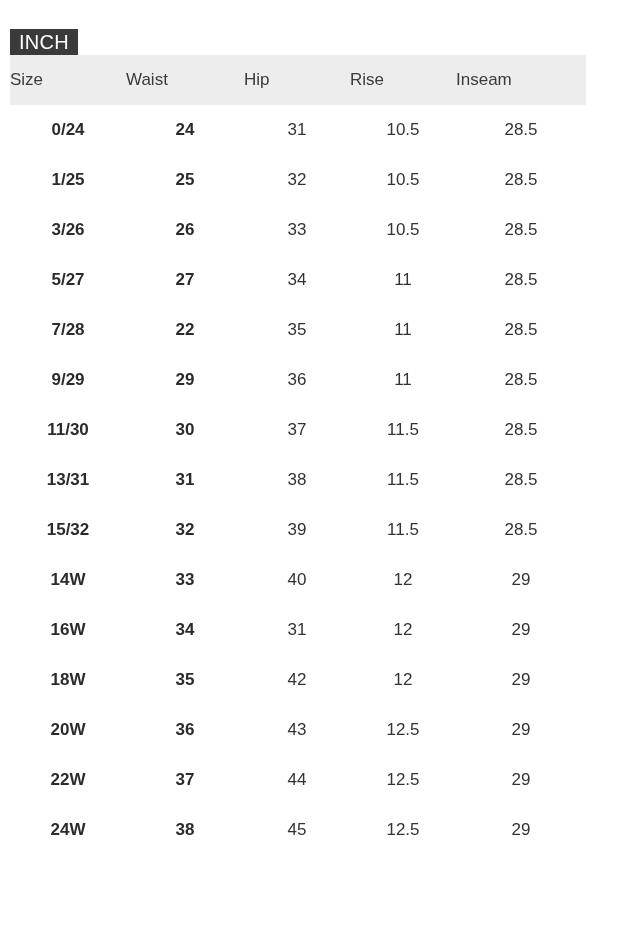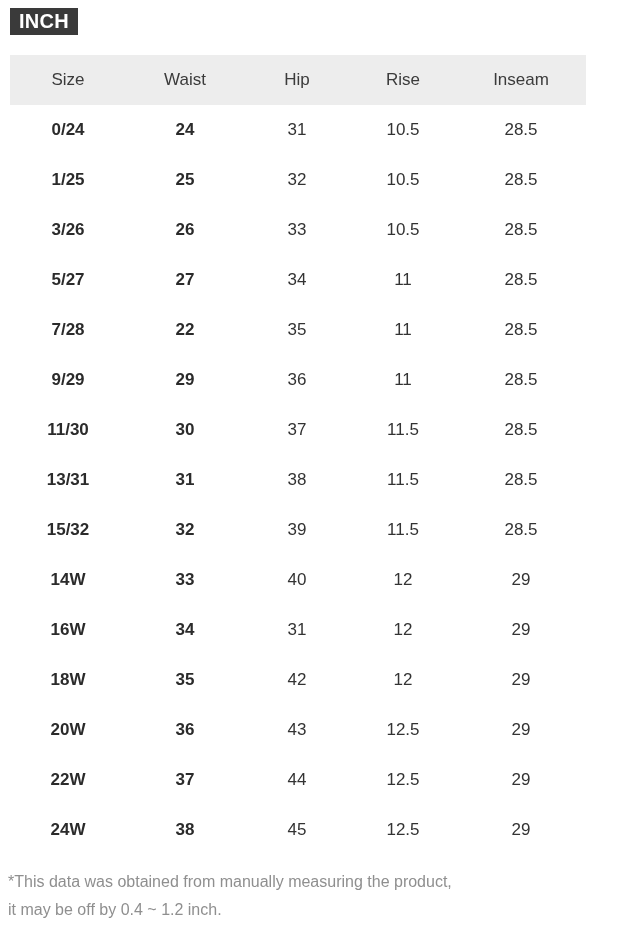--- a/index.html
+++ b/index.html
@@ -19,30 +19,29 @@
     position: relative;
     width: 617px;
     height: 932px;
     box-sizing: border-box;
   }
 
   
   .unit-badge {
     position: absolute;
     left: 10px;
-    top: 8px;
+    top: 29px;
     height: 27px;
     padding: 0 9px;
     background: #3a3a3a;
     color: #ffffff;
     font-size: 20px;
     line-height: 27px;
     letter-spacing: 0.3px;
     white-space: nowrap;
-    font-weight: bold;
   }
 
   
   .size-table {
     position: absolute;
     left: 10px;
     top: 55px;
     width: 576px;
     border-collapse: collapse;
     table-layout: fixed;
@@ -50,21 +49,21 @@
 
   .size-table thead tr {
     background: #ededed;
   }
 
   .size-table th {
     height: 50px;
     font-size: 17px;
     font-weight: normal;
     color: #3b3b3b;
-    text-align: center;
+    text-align: left;
     vertical-align: middle;
     padding: 0;
   }
 
   .size-table td {
     height: 50px;
     font-size: 17px;
     color: #333333;
     text-align: center;
     vertical-align: middle;
@@ -223,16 +222,14 @@
         <tr>
           <td class="c-size">24W</td>
           <td class="c-waist">38</td>
           <td class="c-hip">45</td>
           <td class="c-rise">12.5</td>
           <td class="c-inseam">29</td>
         </tr>
       </tbody>
   </table>
 
-  <div class="footnote">*This data was obtained from manually measuring the product,
- it may be off by 0.4 ~ 1.2 inch.</div>
 
 </div>
 
 </body></html>

